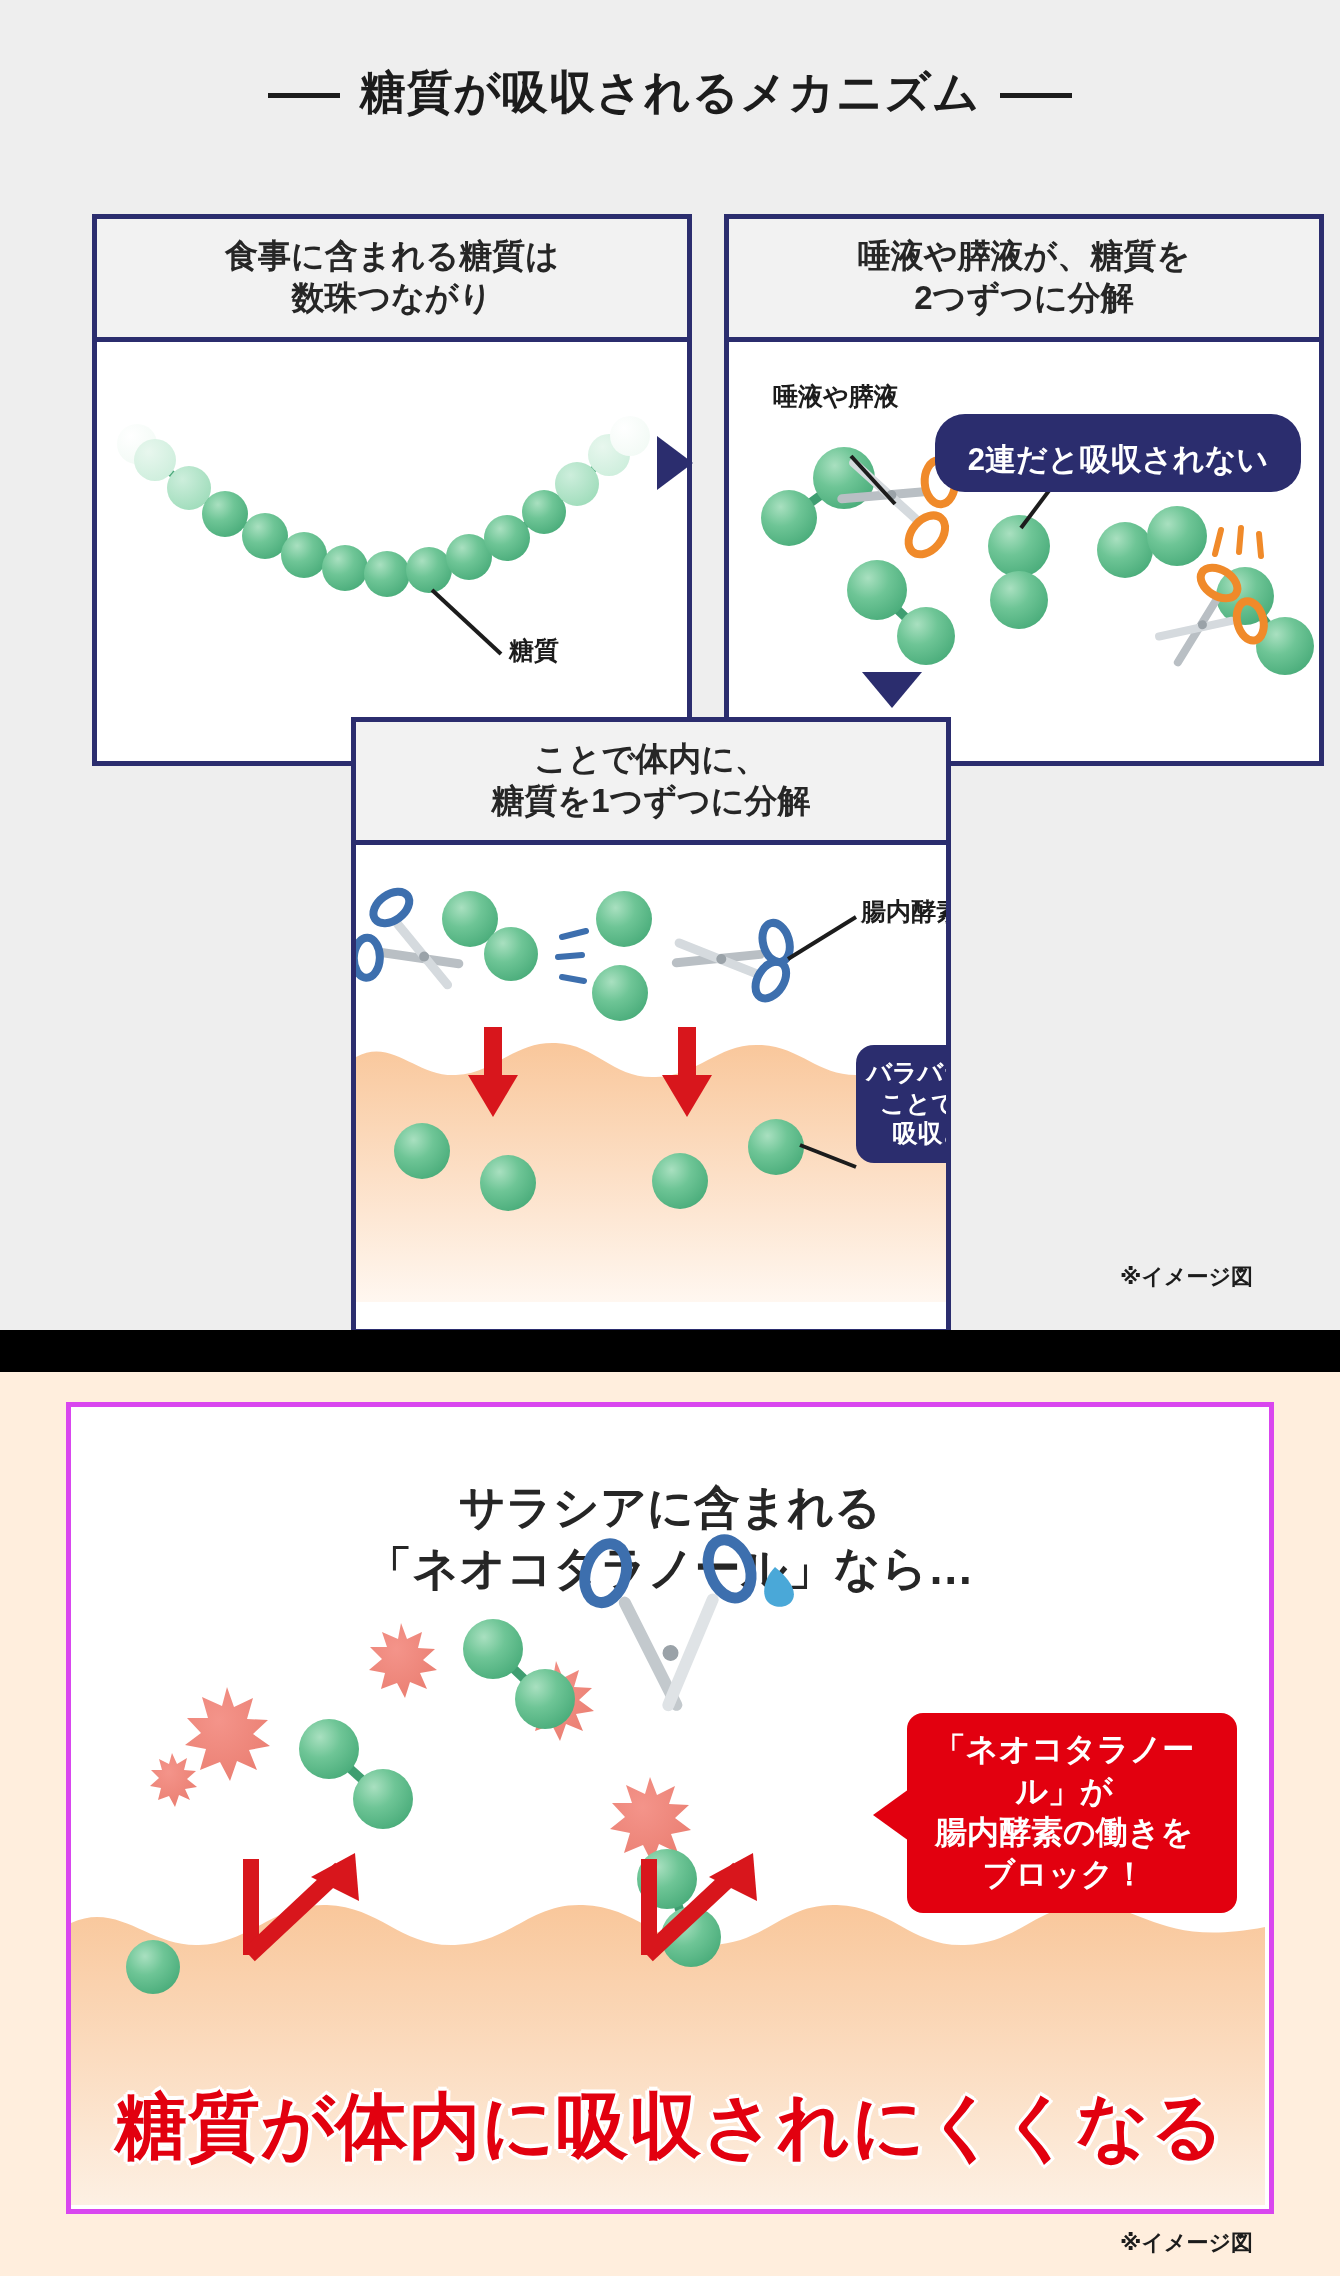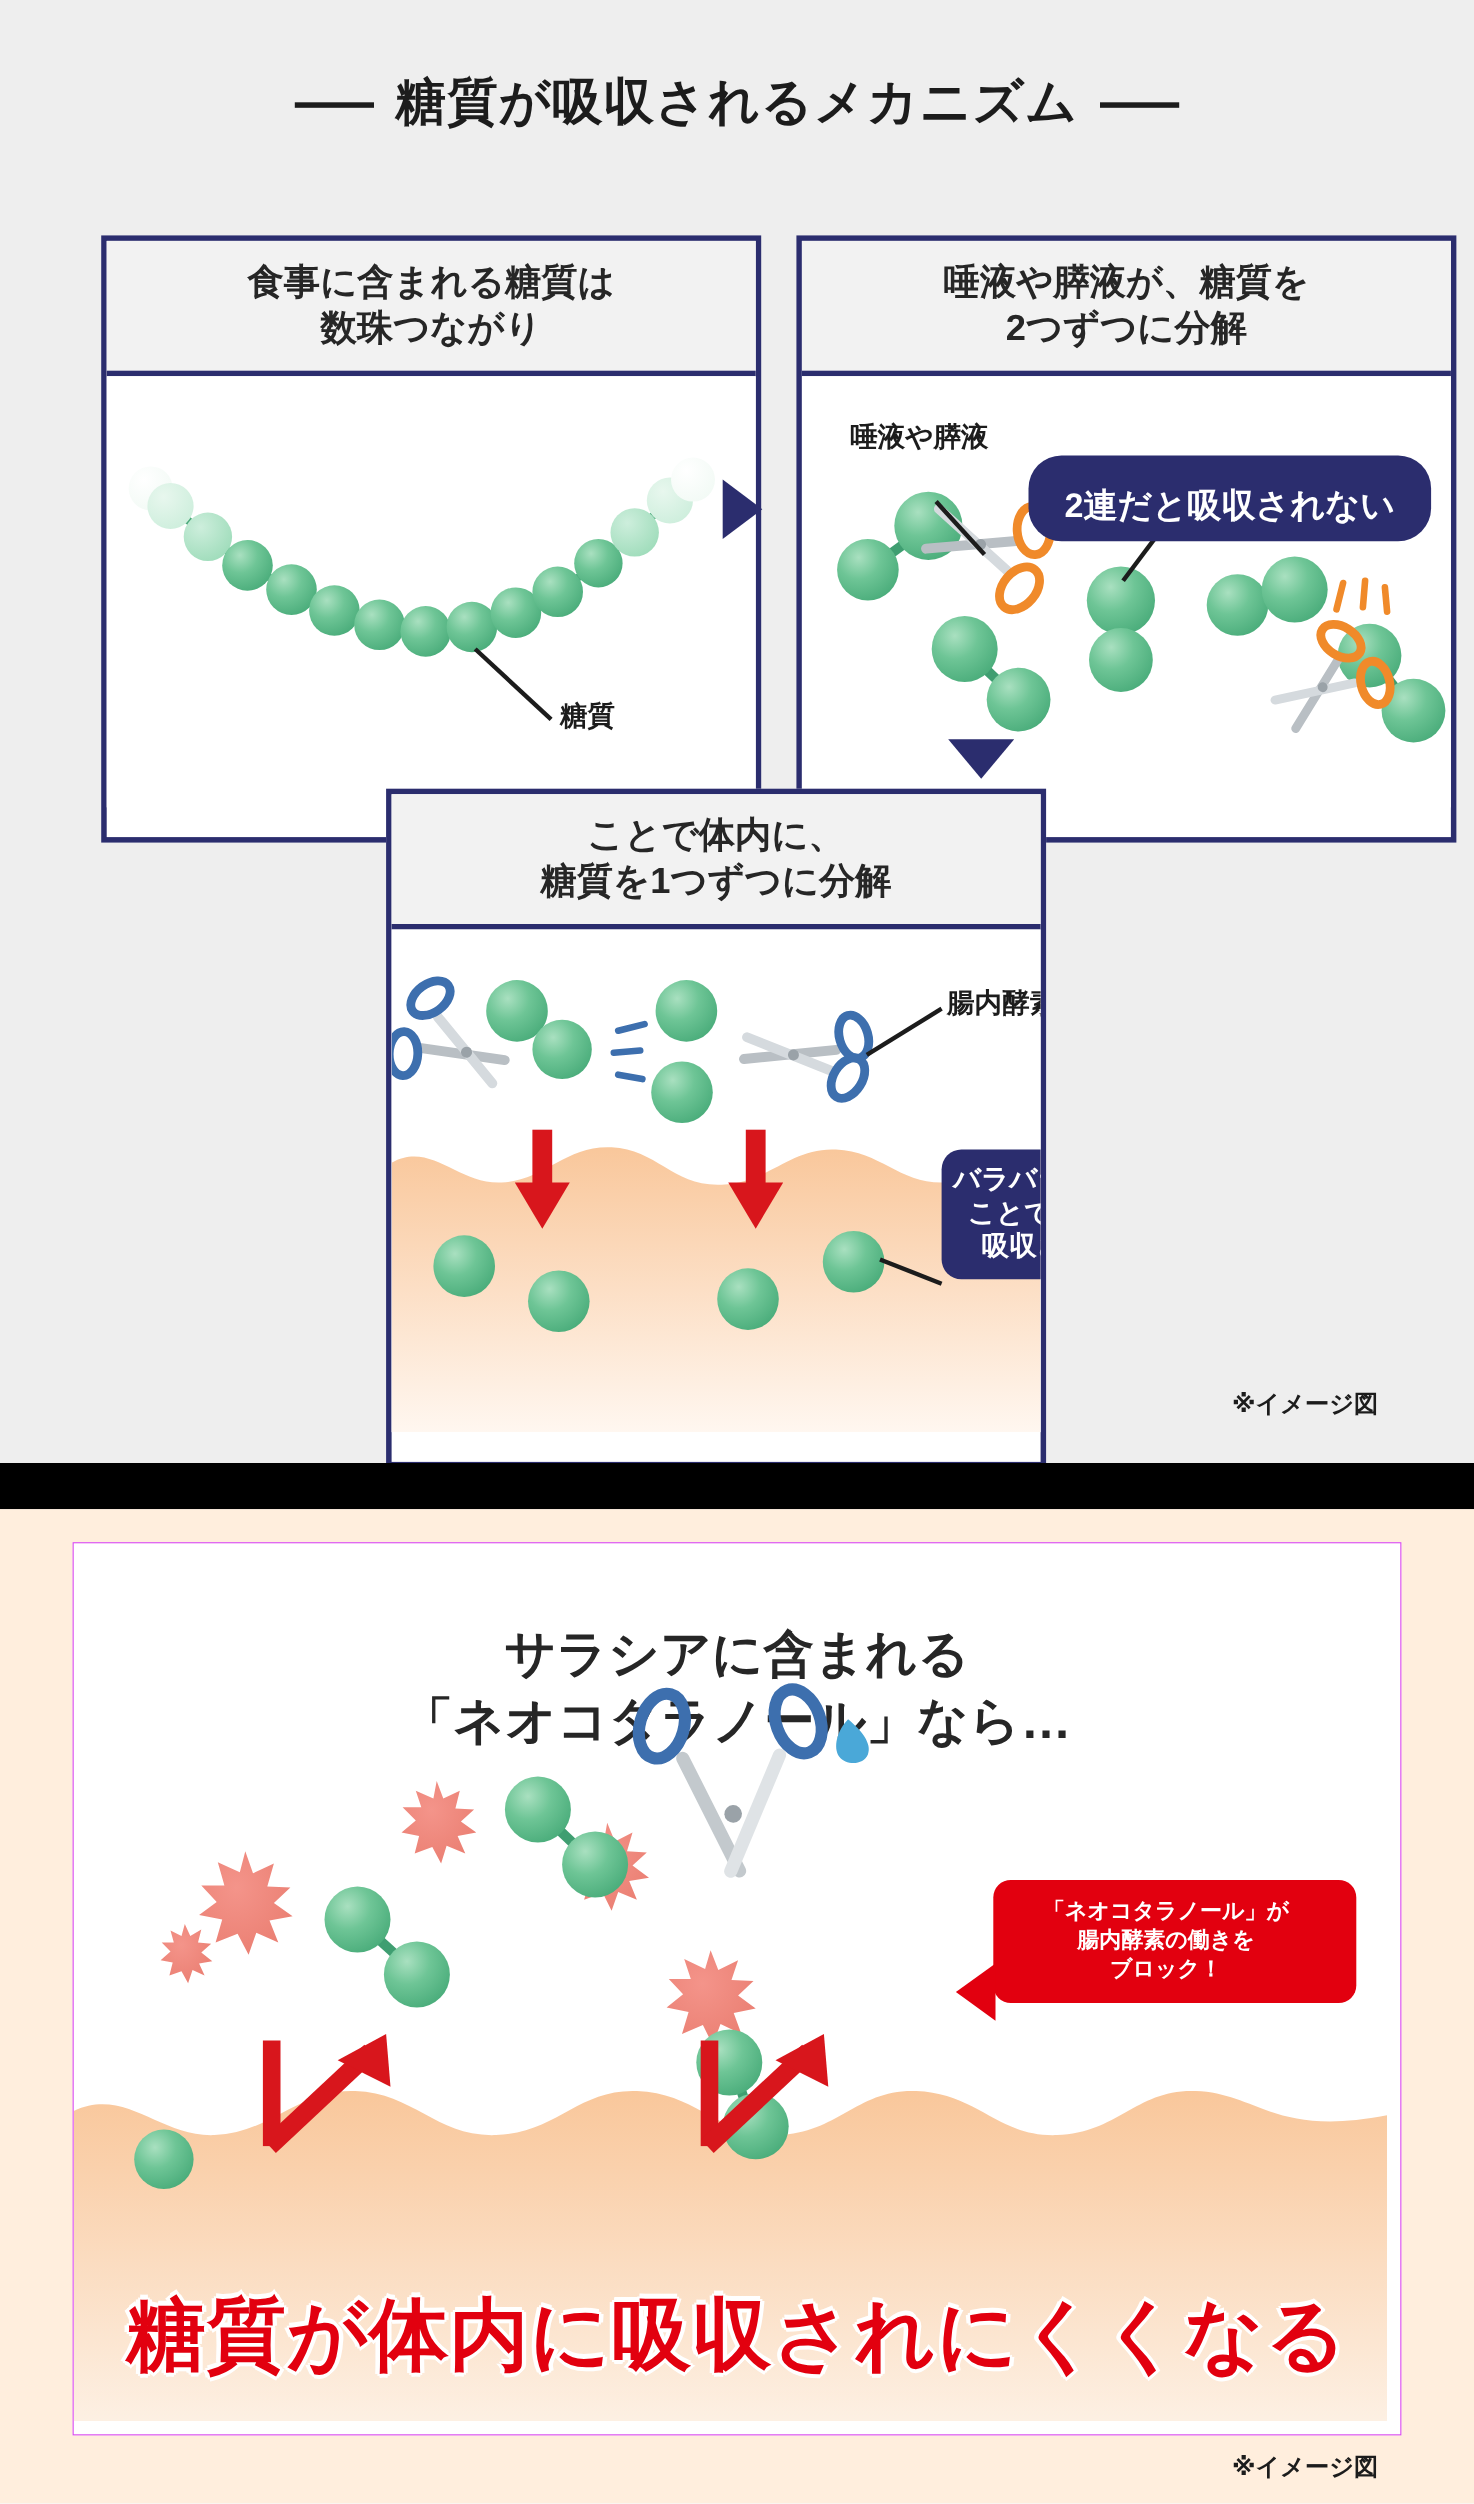--- a/index.html
+++ b/index.html
@@ -135,21 +135,21 @@
     left: 0; top: 1372px;
     width: 1340px;
     height: 904px;
     background: #ffeedd;
   }
 
   #bottom-box {
     position: absolute;
     left: 66px; top: 1402px;
     width: 1208px; height: 812px;
-    border: 1px solid #d946ef;
+    border: 5px solid #d946ef;
     background: #ffffff;
     box-sizing: border-box;
     overflow: hidden;
   }
 
   #bottom-title {
     position: absolute;
     left: 0; top: 70px;
     width: 100%;
     text-align: center;
@@ -158,21 +158,21 @@
     color: #262626;
     line-height: 1.33;
   }
 
   #red-callout {
     position: absolute;
     left: 836px; top: 306px;
     width: 330px;
     background: #e2000f;
     color: #ffffff;
-    font-size: 20px;
+    font-size: 32px;
     font-weight: bold;
     line-height: 1.3;
     text-align: center;
     border-radius: 16px;
     padding: 16px 26px 18px 10px;
     box-sizing: border-box;
   }
   #red-callout::after {
     content: "";
     position: absolute;

